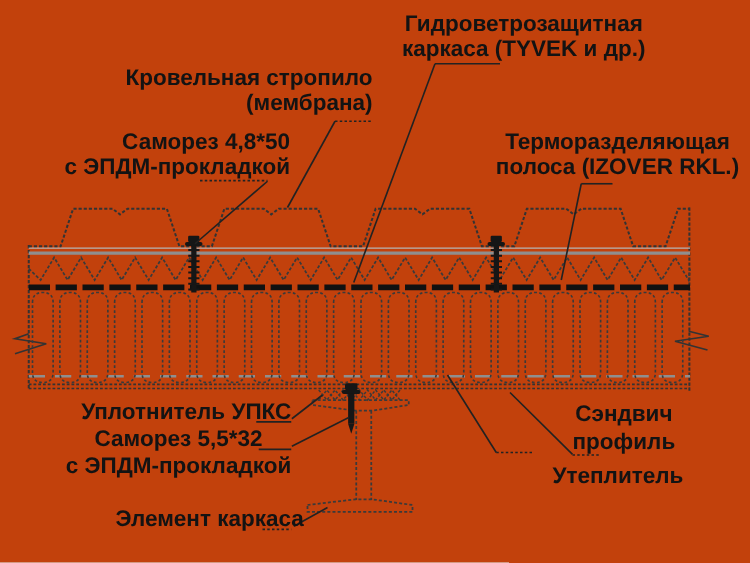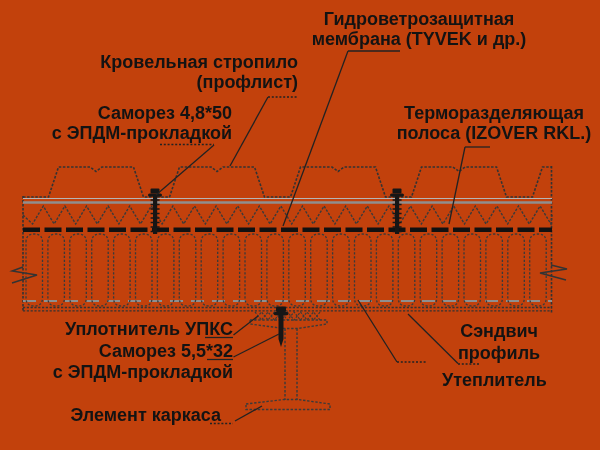--- a/index.html
+++ b/index.html
@@ -91,48 +91,48 @@
       <path d="M233.5 335 L258 316"></path>
       <path d="M233.5 357 L279 334"></path>
       <path d="M235 421 L262 406"></path>
       <path d="M458 363.5 L408 314"></path>
       <path d="M397 362 L358 300"></path>
     </g>
   </svg>
 
   <div class="lbl ctr" style="left:296px;top:9px;width:246px;">
     <span>Гидроветрозащитная</span>
-    <span>мембрана (TYVEK и др.)</span>
+    <span>каркаса (TYVEK и др.)</span>
   </div>
 
   <div class="lbl rgt" style="right:302px;top:52px;">
     <span>Кровельная стропило</span>
-    <span>(профлист)</span>
+    <span>(мембрана)</span>
   </div>
 
   <div class="lbl rgt" style="right:368px;top:103px;">
     <span>Саморез 4,8*50</span>
     <span>с ЭПДМ-прокладкой</span>
   </div>
 
   <div class="lbl ctr" style="left:381px;top:103px;width:226px;">
     <span>Терморазделяющая</span>
     <span>полоса (IZOVER RKL.)</span>
   </div>
 
   <div class="lbl rgt" style="right:367px;top:319px;">
     <span>Уплотнитель УПКС</span>
   </div>
 
-  <div class="lbl rgt" style="right:367px;top:341px;line-height:21px;">
+  <div class="lbl rgt" style="right:367px;top:341px;line-height:21px;text-align:center;">
     <span>Саморез 5,5*32</span>
     <span>с ЭПДМ-прокладкой</span>
   </div>
 
-  <div class="lbl rgt" style="right:379px;top:405px;">
+  <div class="lbl rgt" style="right:357px;top:405px;">
     <span>Элемент каркаса</span>
   </div>
 
   <div class="lbl" style="left:458px;top:320px;line-height:22px;">
     <span>Сэндвич</span>
     <span>профиль</span>
   </div>
 
   <div class="lbl" style="left:394px;top:370px;line-height:21px;margin-left:48px;">
     <span>Утеплитель</span>

